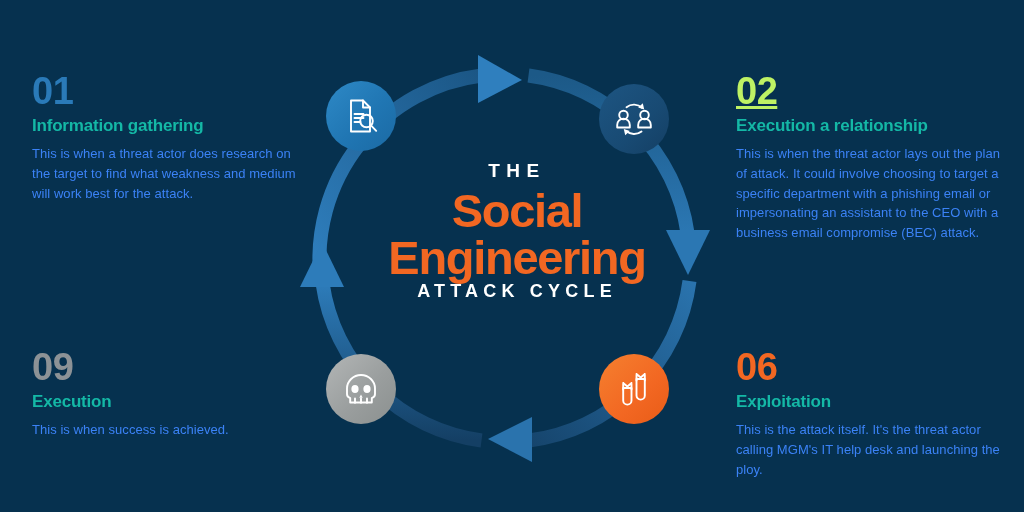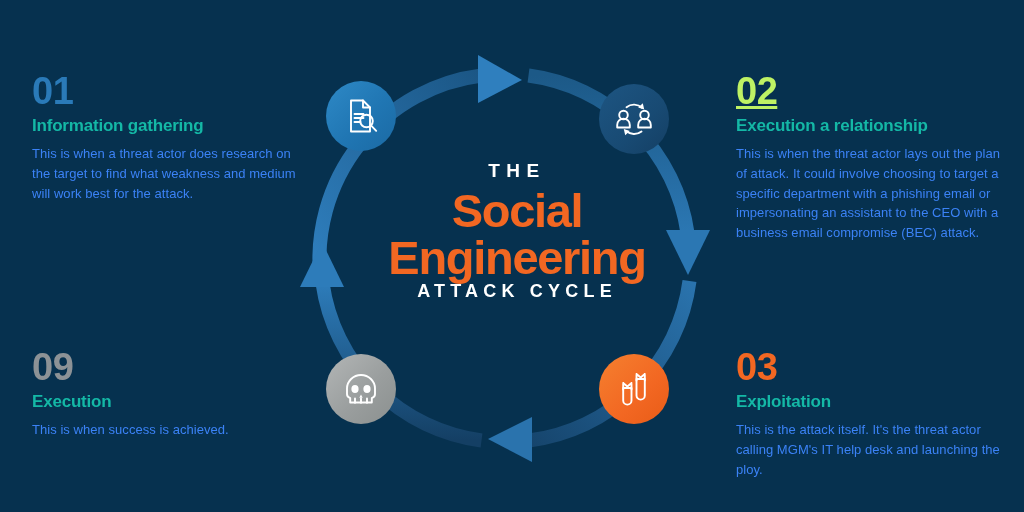--- a/index.html
+++ b/index.html
@@ -179,21 +179,21 @@
     <div class="desc">This is when a threat actor does research on the target to find what weakness and medium will work best for the attack.</div>
   </div>
 
   <div class="block tr">
     <div class="num c-steel">02</div>
     <div class="ttl">Execution a relationship</div>
     <div class="desc">This is when the threat actor lays out the plan of attack. It could involve choosing to target a specific department with a phishing email or impersonating an assistant to the CEO with a business email compromise (BEC) attack.</div>
   </div>
 
   <div class="block br">
-    <div class="num c-orange">03</div>
+    <div class="num c-orange">06</div>
     <div class="ttl">Exploitation</div>
     <div class="desc">This is the attack itself. It's the threat actor calling MGM's IT help desk and launching the ploy.</div>
   </div>
 
   <div class="block bl">
     <div class="num c-grey">09</div>
     <div class="ttl">Execution</div>
     <div class="desc">This is when success is achieved.</div>
   </div>
 

